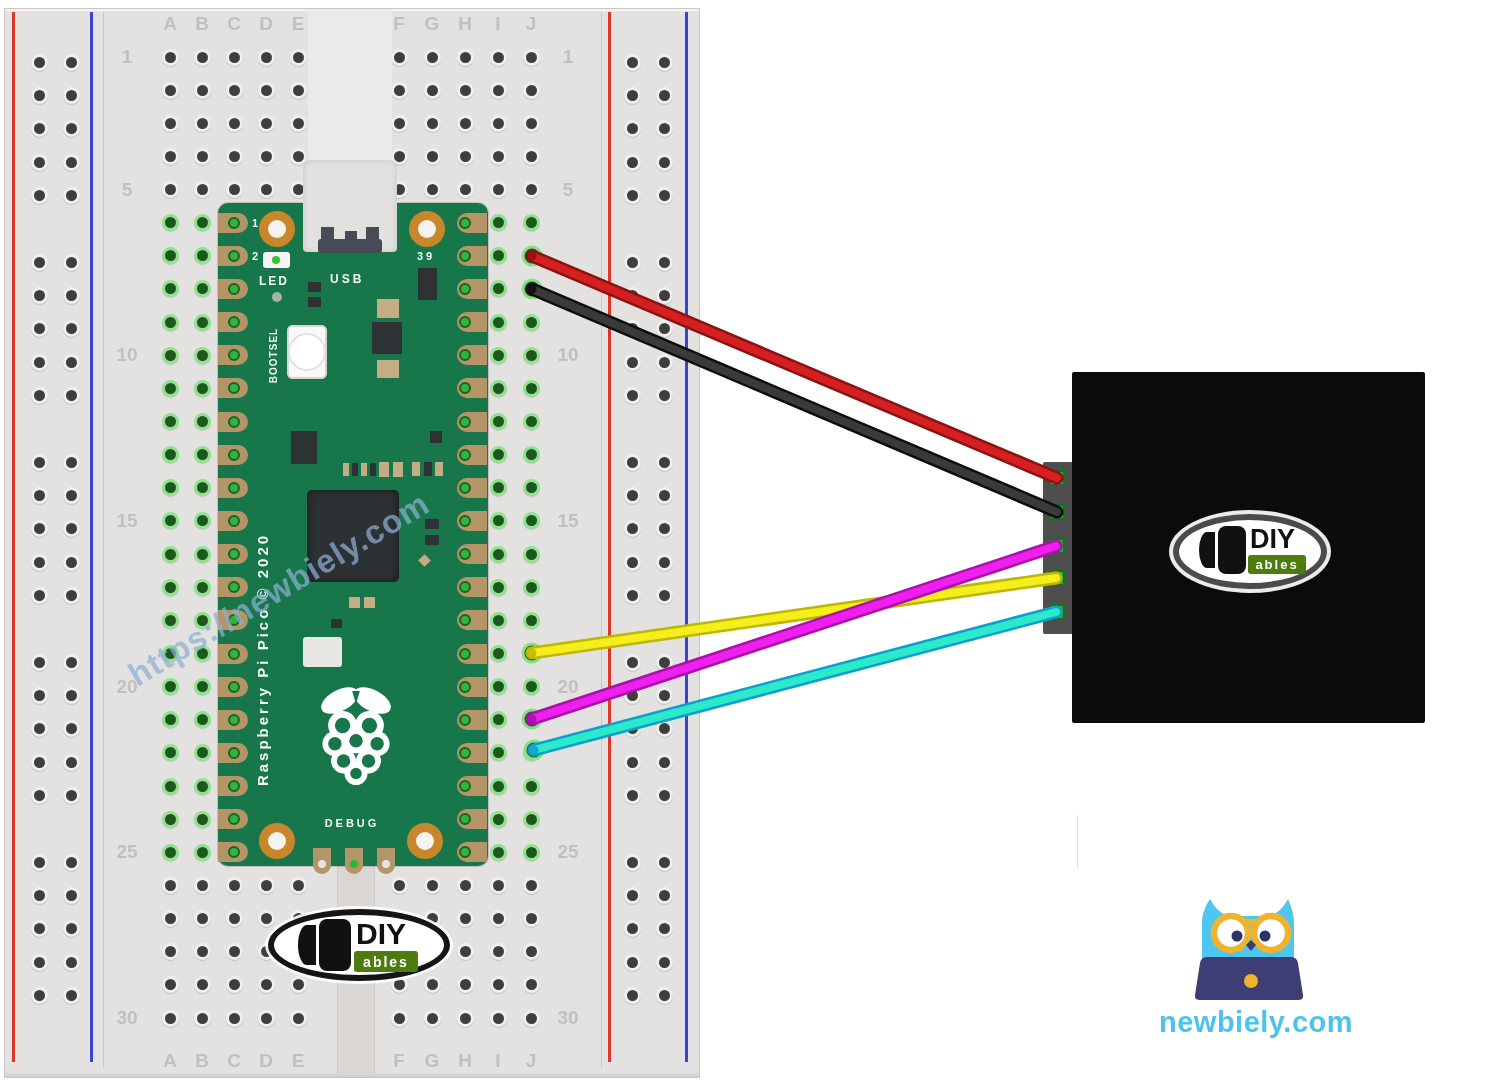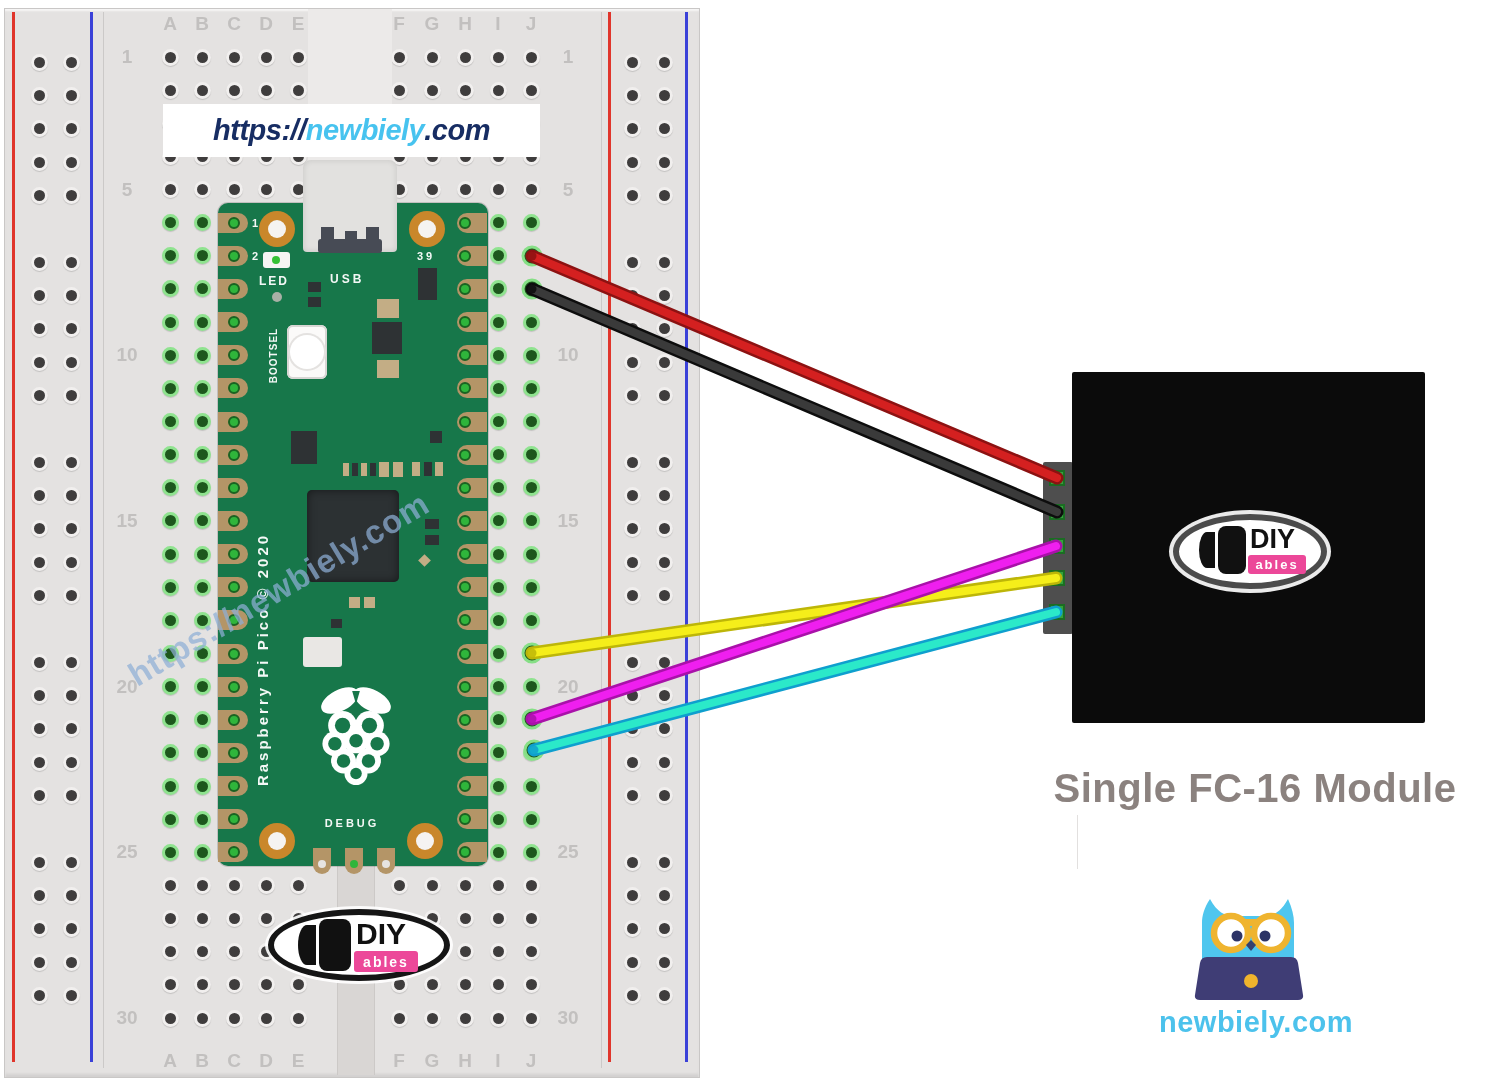--- a/index.html
+++ b/index.html
@@ -65,21 +65,21 @@
 
   
   .oval{position:absolute;box-sizing:border-box;background:#ffffff;border-radius:50%;}
   #diy-bb{left:268px;top:909px;width:182px;height:72px;border:6px solid #151515;z-index:14;
           box-shadow:0 0 0 3px rgba(255,255,255,.9);}
   #diy-mod{left:1173px;top:514px;width:154px;height:75px;border:6px solid #4b4b4b;z-index:6;
           box-shadow:0 0 0 4px rgba(255,255,255,.92);}
   .dy-disc{position:absolute;background:#111;border-radius:50% 0 0 50%;}
   .dy-rect{position:absolute;background:#111;border-radius:8px;}
   .dy-diy{position:absolute;font-weight:900;color:#111;line-height:1;}
-  .dy-ables{position:absolute;background:#ec4899;color:#fff;border-radius:3px;display:flex;
+  .dy-ables{position:absolute;background:#4d7c0f;color:#fff;border-radius:3px;display:flex;
             align-items:center;justify-content:center;font-weight:700;letter-spacing:2px;}
 
   
   #module{left:1072px;top:372px;width:353px;height:351px;background:#0b0b0b;border-radius:2px;z-index:5;}
   .mdot{position:absolute;width:31px;height:31px;border-radius:50%;background:#ffffff;transform:translate(-50%,-50%);}
   #connector{left:1043px;top:462px;width:30px;height:172px;background:#4e4e4e;z-index:4;border-radius:2px;}
   .cpad{position:absolute;box-sizing:border-box;width:16px;height:16px;background:#33a43c;border:2px solid #1b6d23;z-index:5;}
   #module-title{left:1040px;top:766px;width:430px;text-align:center;font-size:40px;font-weight:700;
                 color:#8b827f;z-index:5;letter-spacing:.5px;}
   #faint-line{left:1077px;top:815px;width:1px;height:54px;background:#e2e0df;z-index:1;}
@@ -538,25 +538,20 @@
       <div class="row-num" style="left: 127px; top: 520.96px;">15</div>
       <div class="row-num" style="left: 568px; top: 520.96px;">15</div>
       <div class="row-num" style="left: 127px; top: 686.66px;">20</div>
       <div class="row-num" style="left: 568px; top: 686.66px;">20</div>
       <div class="row-num" style="left: 127px; top: 852.36px;">25</div>
       <div class="row-num" style="left: 568px; top: 852.36px;">25</div>
       <div class="row-num" style="left: 127px; top: 1018.06px;">30</div>
       <div class="row-num" style="left: 568px; top: 1018.06px;">30</div>
     </div>
 
-  <div class="abs" id="banner">
-    <span class="t c-navy">https://</span>
-      <span class="t c-sky">newbiely</span>
-      <span class="t c-navy">.com</span>
-  </div>
 
   <div class="abs" id="pico"></div>
   <div class="abs" id="pico-pads">
       <div class="ppad l" style="left: 218px; top: 212.7px;"></div>
       <div class="pad-dot" style="left: 234px; top: 222.7px;"></div>
       <div class="ppad r" style="left: 457px; top: 212.7px;"></div>
       <div class="pad-dot" style="left: 465px; top: 222.7px;"></div>
       <div class="ppad l" style="left: 218px; top: 245.84px;"></div>
       <div class="pad-dot" style="left: 234px; top: 255.84px;"></div>
       <div class="ppad r" style="left: 457px; top: 245.84px;"></div>
@@ -802,21 +797,20 @@
       <div class="cpad" style="left: 1049px; top: 604px;"></div>
     </div>
 
   <div class="oval" id="diy-mod">
     <div class="dy-disc" style="left:20px;top:12px;width:16px;height:36px"></div>
     <div class="dy-rect" style="left:39px;top:6px;width:28px;height:48px"></div>
     <div class="dy-diy" style="left:71px;top:6px;font-size:27px">DIY</div>
     <div class="dy-ables" style="left:69px;top:35px;width:58px;height:19px;font-size:13px">ables</div>
   </div>
 
-  <div class="abs" id="module-title">Single FC-16 Module</div>
   <div class="abs" id="faint-line"></div>
 
   <svg class="abs" id="wires" width="1494" height="1085">
       <circle cx="532" cy="256" r="9" fill="#1e5a1e" stroke="#86df86" stroke-width="3"></circle>
       <circle cx="532" cy="289" r="9" fill="#1e5a1e" stroke="#86df86" stroke-width="3"></circle>
       <circle cx="532" cy="653" r="9" fill="#1e5a1e" stroke="#86df86" stroke-width="3"></circle>
       <circle cx="532" cy="719" r="9" fill="#1e5a1e" stroke="#86df86" stroke-width="3"></circle>
       <circle cx="534" cy="750" r="9" fill="#1e5a1e" stroke="#86df86" stroke-width="3"></circle>
       <line x1="532" y1="256" x2="1057" y2="478" stroke-linecap="round" stroke="#8c1212" stroke-width="13"></line>
       <line x1="532" y1="256" x2="1057" y2="478" stroke-linecap="round" stroke="#d42020" stroke-width="8"></line>

